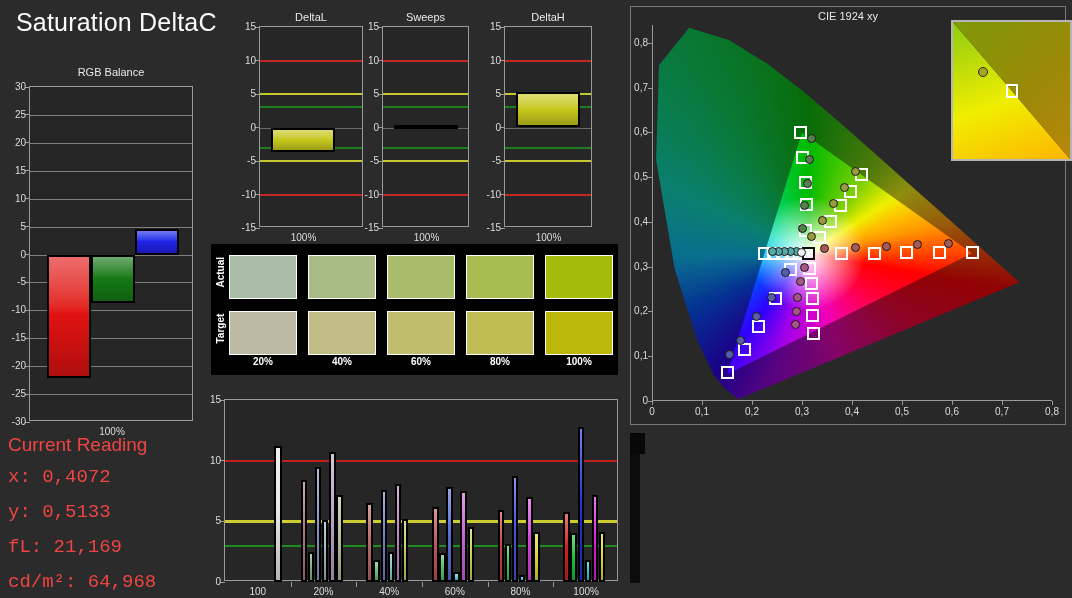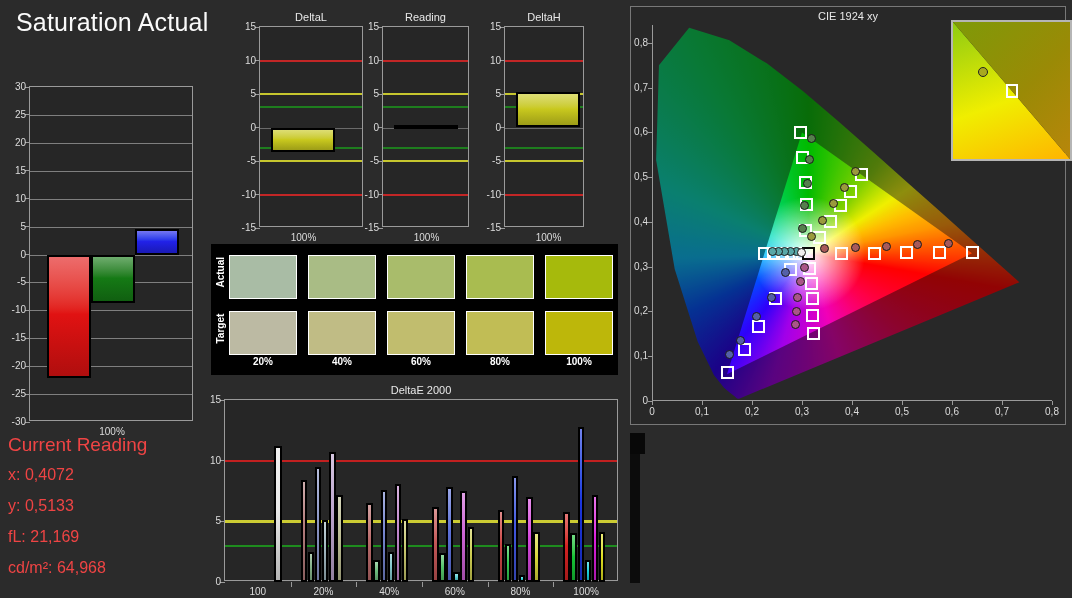--- a/index.html
+++ b/index.html
@@ -3,21 +3,21 @@
 <meta charset="utf-8">
 <style>
   html,body{margin:0;padding:0;background:#2b2b2b;width:1072px;height:598px;overflow:hidden;
             font-family:"Liberation Sans",sans-serif;-webkit-font-smoothing:antialiased;}
   #page-title{position:absolute;left:16px;top:8px;font-size:25px;color:#fafafa;letter-spacing:.2px;}
   
   .plot{position:absolute;background:#262626;border:1px solid #9a9a9a;box-sizing:border-box;overflow:visible;}
   #rgb-plot{left:29px;top:86px;width:164px;height:335px;}
   #deltaL-plot{left:259px;top:26px;width:104px;height:201px;}
   #deltaC-plot{left:382px;top:26px;width:87px;height:201px;}
-  #deltaH-plot{left:504px;top:26px;width:80px;height:201px;}
+  #deltaH-plot{left:504px;top:26px;width:88px;height:201px;}
   #deltaE-plot{left:224px;top:399px;width:394px;height:182px;}
   .chart-title{position:absolute;left:-30px;right:-30px;text-align:center;font-size:11px;color:#e8e8e8;}
   .gridline{position:absolute;left:0;right:0;height:1px;background:#7f7f7f;}
   .zero{position:absolute;left:0;right:0;height:1px;background:#6a6a6a;}
   .limit{position:absolute;left:0;right:0;}
   .ytick{position:absolute;left:-5px;width:5px;height:1px;background:#9a9a9a;}
   .ylabel{position:absolute;left:-32px;width:28px;text-align:right;font-size:10px;color:#dcdcdc;}
   .xlabel{position:absolute;text-align:center;font-size:10px;color:#dcdcdc;}
   .xtickmark{position:absolute;width:1px;height:5px;background:#9a9a9a;}
   .vbar{position:absolute;border:2px solid #000;box-sizing:border-box;background-color:var(--c);
@@ -51,28 +51,29 @@
   
   #cie-inset{position:absolute;left:951px;top:20px;width:121px;height:141px;border:2px solid #b5b5b5;box-sizing:border-box;overflow:hidden;}
   .inset-half{position:absolute;inset:0;}
   
   #meas-table{position:absolute;left:630px;top:433px;width:403px;}
   #table-gutter{position:absolute;left:630px;top:433px;width:10px;height:150px;background:#0c0c0c;}
   #table-corner{position:absolute;left:630px;top:433px;width:15px;height:21px;background:#080808;}
   
   #current-reading{position:absolute;left:8px;top:434px;color:#ef4444;}
   #current-reading .cr-title{font-size:19px;margin-bottom:10px;}
-  #current-reading .cr-line{font-size:16px;margin-bottom:13px;}
+  #current-reading .cr-line{font-size:19px;margin-bottom:13px;font-family:Liberation Mono, monospace;}
 </style>
 </head>
 <body>
 
-<div id="page-title">Saturation Actual</div>
+<div id="page-title">Saturation DeltaC</div>
 
 <div id="rgb-plot" class="plot">
+    <div class="chart-title" style="top: -21px;">RGB Balance</div>
     <div class="gridline" style="top: 27.9167px;"></div>
     <div class="gridline" style="top: 55.8333px;"></div>
     <div class="gridline" style="top: 83.75px;"></div>
     <div class="gridline" style="top: 111.667px;"></div>
     <div class="gridline" style="top: 139.583px;"></div>
     <div class="gridline" style="top: 167.5px;"></div>
     <div class="gridline" style="top: 195.417px;"></div>
     <div class="gridline" style="top: 223.333px;"></div>
     <div class="gridline" style="top: 251.25px;"></div>
     <div class="gridline" style="top: 279.167px;"></div>
@@ -128,21 +129,21 @@
     <div class="ytick" style="top: 133.5px;"></div>
     <div class="ylabel" style="top: 128px;">-5</div>
     <div class="ytick" style="top: 167px;"></div>
     <div class="ylabel" style="top: 161.5px;">-10</div>
     <div class="ytick" style="top: 200.5px;"></div>
     <div class="ylabel" style="top: 195px;">-15</div>
     <div class="vbar" style="left: 11px; width: 64px; top: 100.5px; height: 24.79px; --c: #c9c91e;"></div>
     <div class="xlabel" style="left: 13.5px; top: 205px; width: 60px;">100%</div>
   </div>
 <div id="deltaC-plot" class="plot">
-    <div class="chart-title" style="top: -16px;">Reading</div>
+    <div class="chart-title" style="top: -16px;">Sweeps</div>
     <div class="zero" style="top: 100.5px;"></div>
     <div class="limit" style="top: 32.5px; height: 2px; background: rgb(194, 38, 38);"></div>
     <div class="limit" style="top: 166.5px; height: 2px; background: rgb(194, 38, 38);"></div>
     <div class="limit" style="top: 66px; height: 2px; background: rgb(198, 198, 46);"></div>
     <div class="limit" style="top: 133px; height: 2px; background: rgb(198, 198, 46);"></div>
     <div class="limit" style="top: 79.4px; height: 2px; background: rgb(30, 125, 30);"></div>
     <div class="limit" style="top: 119.6px; height: 2px; background: rgb(30, 125, 30);"></div>
     <div class="ytick" style="top: -0.5px;"></div>
     <div class="ylabel" style="top: -6px;">15</div>
     <div class="ytick" style="top: 33px;"></div>
@@ -180,21 +181,20 @@
     <div class="ytick" style="top: 133.5px;"></div>
     <div class="ylabel" style="top: 128px;">-5</div>
     <div class="ytick" style="top: 167px;"></div>
     <div class="ylabel" style="top: 161.5px;">-10</div>
     <div class="ytick" style="top: 200.5px;"></div>
     <div class="ylabel" style="top: 195px;">-15</div>
     <div class="vbar" style="left: 11px; width: 64px; top: 64.99px; height: 35.51px; --c: #c9c91e;"></div>
     <div class="xlabel" style="left: 13.5px; top: 205px; width: 60px;">100%</div>
   </div>
 <div id="deltaE-plot" class="plot">
-    <div class="chart-title" style="top: -16px;">DeltaE 2000</div>
     <div class="limit" style="top: 59.6667px; height: 2px; background: rgb(194, 32, 32);"></div>
     <div class="limit" style="top: 119.833px; height: 3px; background: rgb(204, 204, 51);"></div>
     <div class="limit" style="top: 144.6px; height: 2px; background: rgb(30, 140, 30);"></div>
     <div class="ytick" style="top: 181.5px;"></div>
     <div class="ylabel" style="top: 176px;">0</div>
     <div class="ytick" style="top: 120.833px;"></div>
     <div class="ylabel" style="top: 115.333px;">5</div>
     <div class="ytick" style="top: 60.1667px;"></div>
     <div class="ylabel" style="top: 54.6667px;">10</div>
     <div class="ytick" style="top: -0.5px;"></div>

